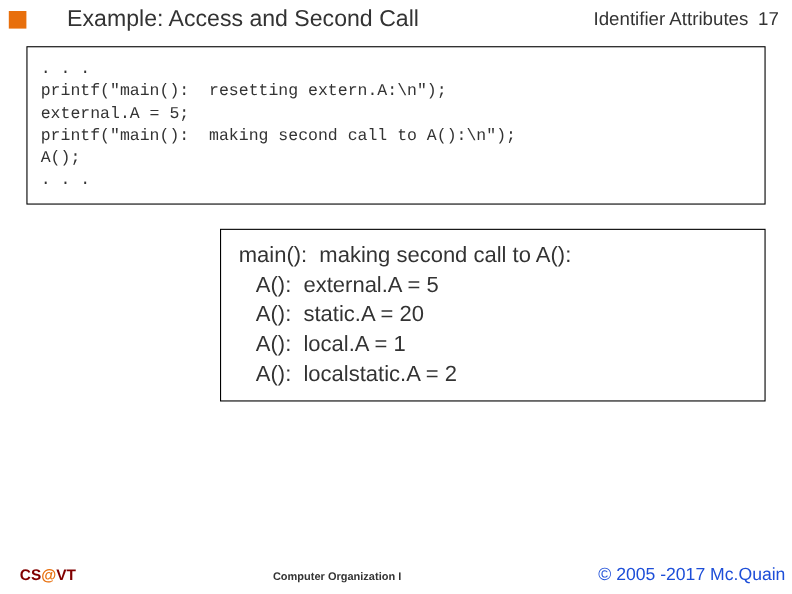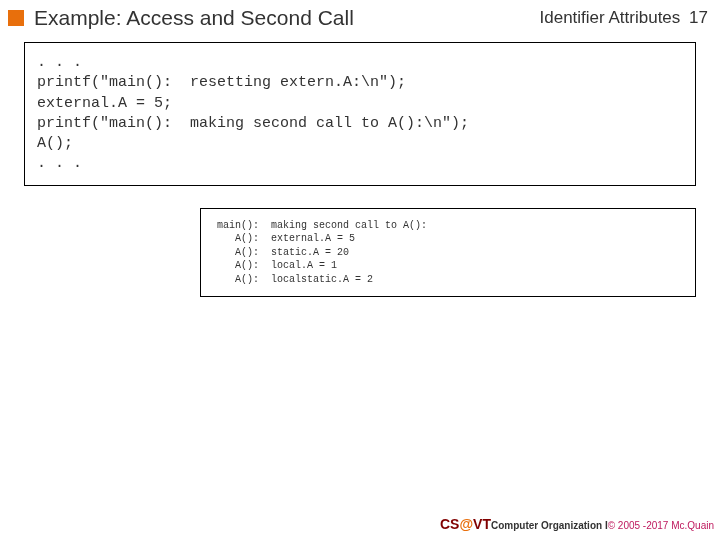--- a/index.html
+++ b/index.html
@@ -23,70 +23,71 @@
     gap: 10px;
   }
   .orange-square {
     width: 16px;
     height: 16px;
     background: #e86f0c;
   }
   .title {
     font-size: 21px;
     color: #333;
+    margin-left: 27px;
   }
   .header-right {
     font-size: 17px;
     color: #333;
   }
   .page-num { margin-left: 4px; }
   .code-box {
     border: 1px solid #000;
     margin: 4px 24px 0 24px;
     padding: 10px 12px;
     font-family: "Courier New", Courier, monospace;
     font-size: 15px;
     line-height: 1.35;
     white-space: pre;
     color: #333;
   }
   .output-box {
     border: 1px solid #000;
     margin: 22px 24px 0 200px;
     padding: 10px 12px 10px 16px;
-    font-family: Liberation Mono, monospace;
-    font-size: 10px;
+    font-family: Liberation Sans, sans-serif;
+    font-size: 20px;
     line-height: 1.35;
     white-space: pre;
     color: #333;
   }
   .footer {
     position: absolute;
     bottom: 8px;
     left: 0;
     right: 0;
     display: flex;
     align-items: baseline;
-    justify-content: flex-end;
+    justify-content: space-between;
     padding: 0 6px 0 18px;
   }
   .footer-left {
     font-size: 14px;
     font-weight: bold;
     color: #800000;
   }
   .footer-left .at { color: #e86f0c; }
   .footer-center {
     font-size: 10px;
     font-weight: bold;
     color: #333;
   }
   .footer-right {
-    font-size: 10px;
-    color: #be185d;
+    font-size: 16px;
+    color: #1d4ed8;
   }
 </style>
 </head>
 <body>
 
 <div class="header">
   <div class="header-left">
     <div class="orange-square"></div>
     <div class="title">Example:  Access and Second Call</div>
   </div>

